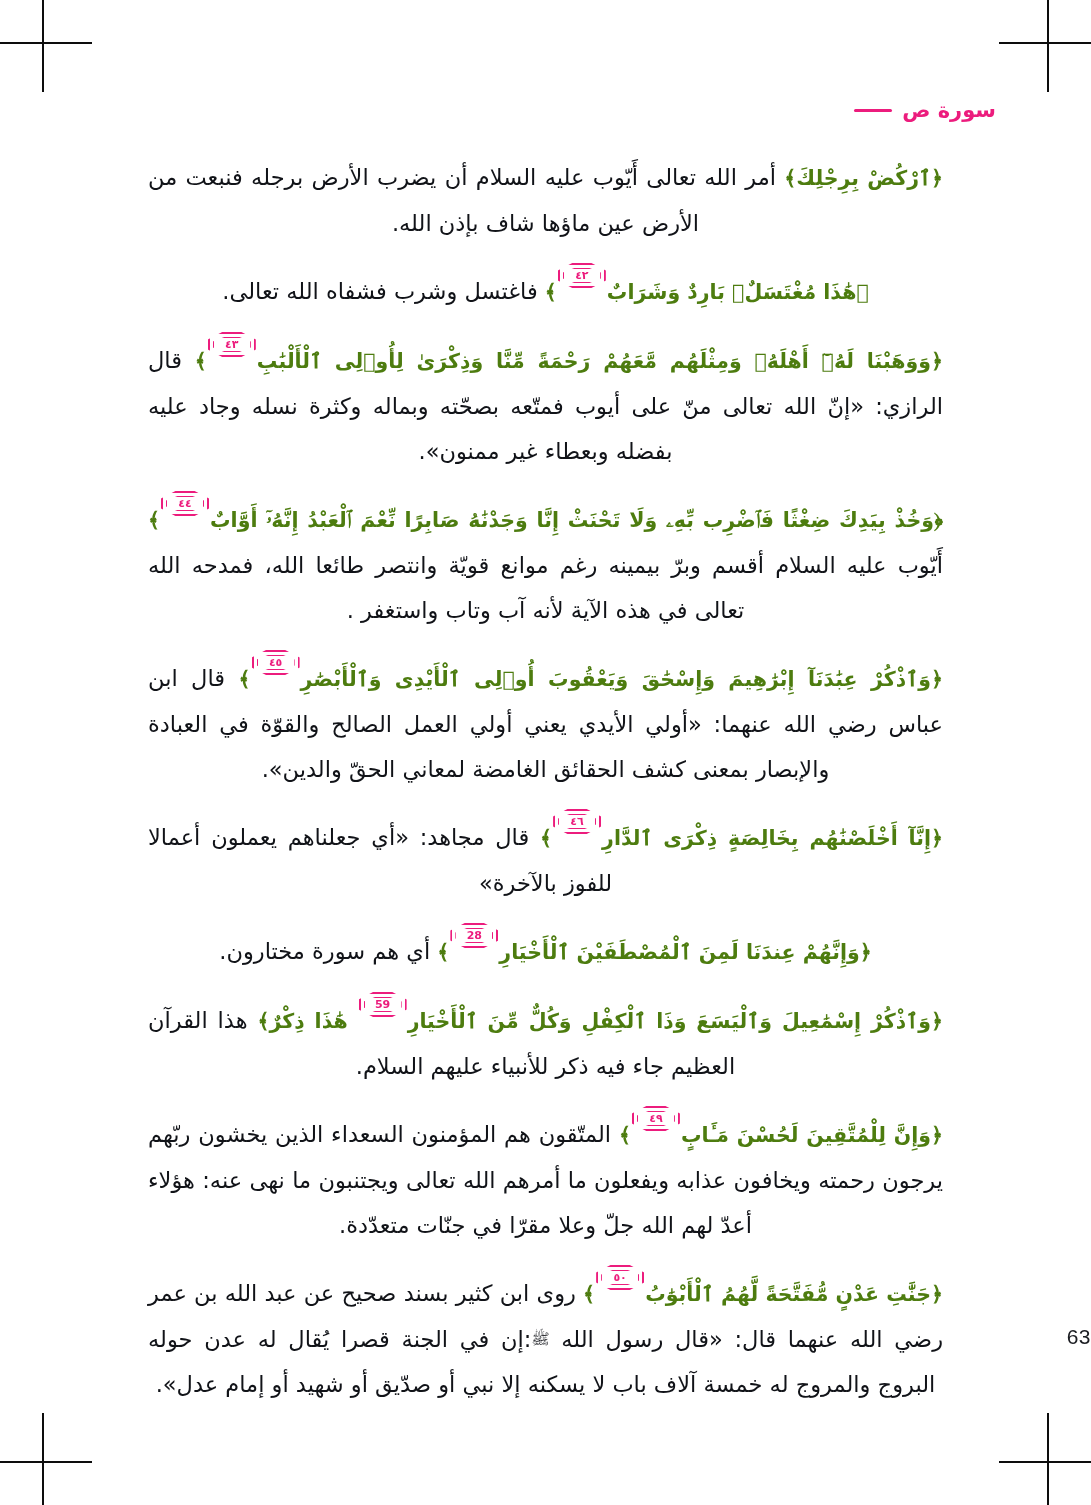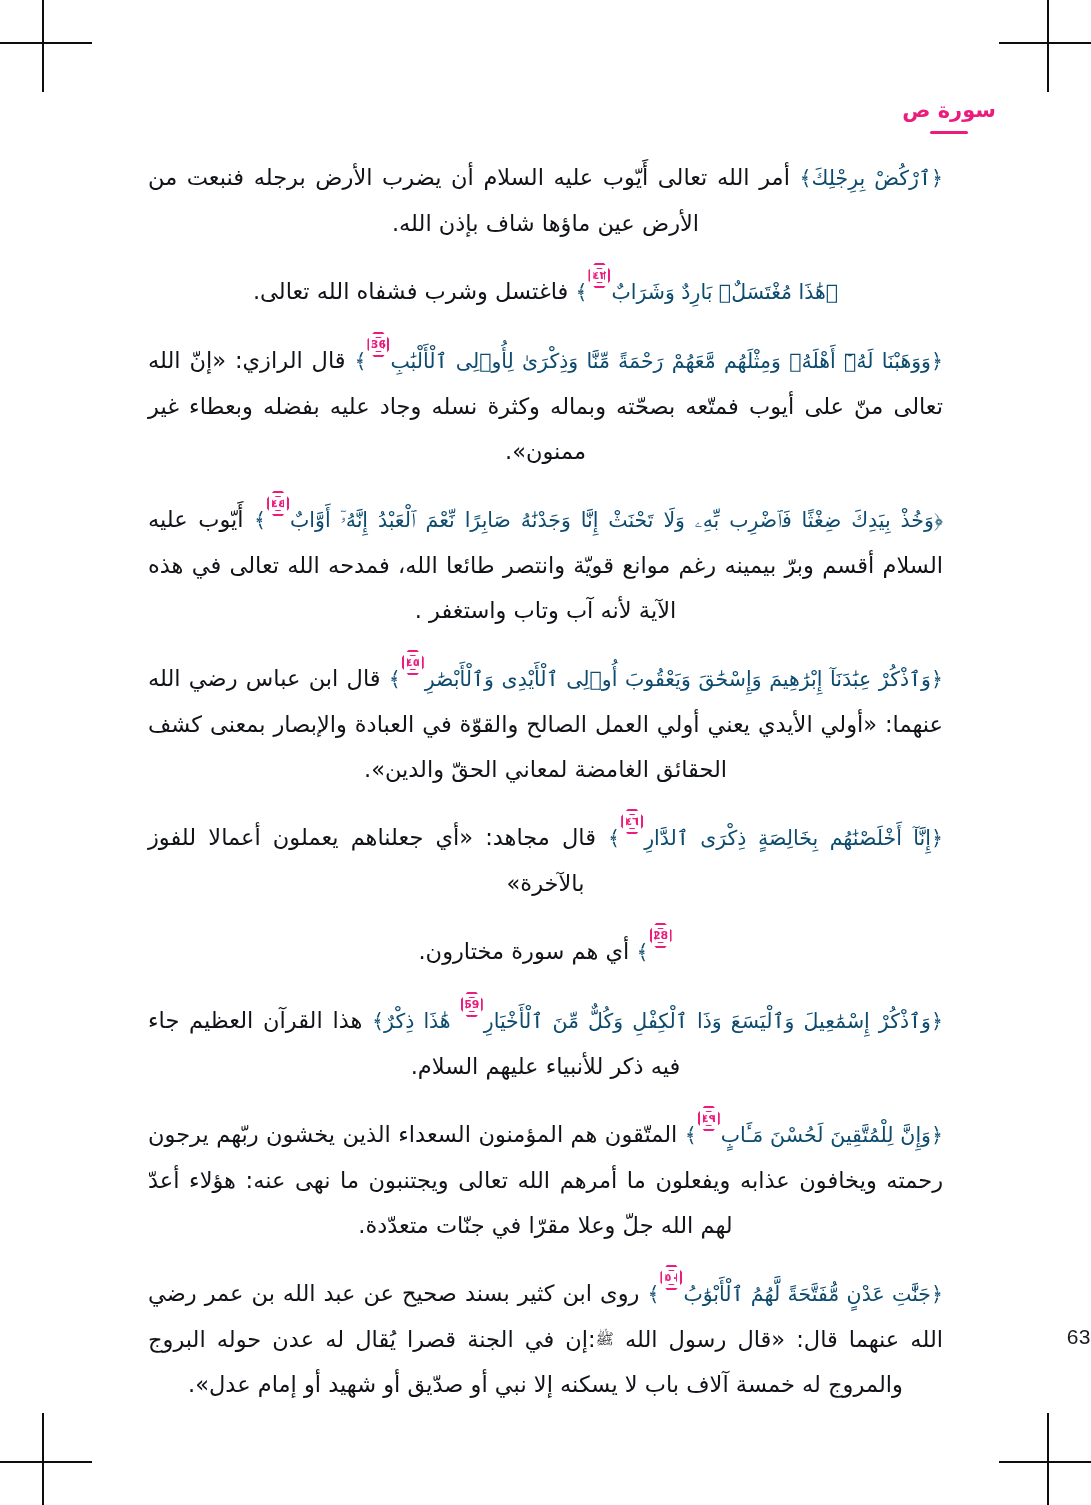--- a/index.html
+++ b/index.html
@@ -33,21 +33,20 @@
   .crop-bl-h { bottom: 42px; left: 0; }
   .crop-br-v { bottom: 0;    right: 42px; }
   .crop-br-h { bottom: 42px; right: 0; }
 
   
   .running-head {
     position: absolute;
     top: 100px;
     right: 95px;
     display: flex;
-    flex-direction: column;
     align-items: center;
     gap: 10px;
     direction: rtl;
   }
   .running-head .rh-title {
     color: #ec1c7d;
     font-size: 21px;
     font-weight: 700;
     letter-spacing: 0.5px;
     line-height: 1;
@@ -76,33 +75,33 @@
 
   .para {
     margin: 0 0 1px 0;
     text-align: justify;
     text-align-last: right;
   }
   .para.last-center { text-align-last: center; }
 
   
   .ayah {
-    color: #0c4a6e;
-    font-weight: 400;
+    color: #4d7c0f;
+    font-weight: 700;
     font-size: 20.5px;
     letter-spacing: -0.6px;
     white-space: nowrap;
     unicode-bidi: isolate;
   }
 
   
   .rosette {
     display: inline-block;
     position: relative;
-    width: 22px;
+    width: 48px;
     height: 25px;
     margin: 16px 1px;
     vertical-align: -5px;
     color: #ec1c7d;
   }
   .rosette .oct {
     position: absolute;
     inset: 0;
     border: 2px solid #ec1c7d;
     background: #fff;
@@ -166,25 +165,25 @@
   <div class="crop h crop-br-h"></div>
 
   <div class="running-head">
     <span class="rh-title">سورة ص</span>
     <span class="rh-rule"></span>
   </div>
 
   <div class="body-col" id="text-body">
       <p class="para last-center"><span class="ayah">﴿ٱرْكُضْ بِرِجْلِكَ﴾</span><span> أمر الله تعالى أَيّوب عليه السلام أن يضرب الأرض برجله فنبعت من الأرض عين ماؤها شاف بإذن الله.</span></p>
       <p class="para last-center"><span class="ayah">﴿هَٰذَا مُغْتَسَلٌۢ بَارِدٌ وَشَرَابٌ</span><span class="rosette"><span class="oct"></span><span class="num">٤٢</span></span><span class="ayah">﴾</span><span> فاغتسل وشرب فشفاه الله تعالى.</span></p>
-      <p class="para last-center"><span class="ayah">﴿وَوَهَبْنَا لَهُۥٓ أَهْلَهُۥ وَمِثْلَهُم مَّعَهُمْ رَحْمَةً مِّنَّا وَذِكْرَىٰ لِأُو۟لِى ٱلْأَلْبَٰبِ</span><span class="rosette"><span class="oct"></span><span class="num">36</span></span><span class="ayah">﴾</span><span> قال الرازي: «إنّ الله تعالى منّ على أيوب فمتّعه بصحّته وبماله وكثرة نسله وجاد عليه بفضله وبعطاء غير ممنون».</span></p>
+      <p class="para last-center"><span class="ayah">﴿وَوَهَبْنَا لَهُۥٓ أَهْلَهُۥ وَمِثْلَهُم مَّعَهُمْ رَحْمَةً مِّنَّا وَذِكْرَىٰ لِأُو۟لِى ٱلْأَلْبَٰبِ</span><span class="rosette"><span class="oct"></span><span class="num">٤٣</span></span><span class="ayah">﴾</span><span> قال الرازي: «إنّ الله تعالى منّ على أيوب فمتّعه بصحّته وبماله وكثرة نسله وجاد عليه بفضله وبعطاء غير ممنون».</span></p>
       <p class="para last-center"><span class="ayah">﴿وَخُذْ بِيَدِكَ ضِغْثًا فَٱضْرِب بِّهِۦ وَلَا تَحْنَثْ إِنَّا وَجَدْنَٰهُ صَابِرًا نِّعْمَ ٱلْعَبْدُ إِنَّهُۥٓ أَوَّابٌ</span><span class="rosette"><span class="oct"></span><span class="num">٤٤</span></span><span class="ayah">﴾</span><span> أَيّوب عليه السلام أقسم وبرّ بيمينه رغم موانع قويّة وانتصر طائعا الله، فمدحه الله تعالى في هذه الآية لأنه آب وتاب واستغفر .</span></p>
       <p class="para last-center"><span class="ayah">﴿وَٱذْكُرْ عِبَٰدَنَآ إِبْرَٰهِيمَ وَإِسْحَٰقَ وَيَعْقُوبَ أُو۟لِى ٱلْأَيْدِى وَٱلْأَبْصَٰرِ</span><span class="rosette"><span class="oct"></span><span class="num">٤٥</span></span><span class="ayah">﴾</span><span> قال ابن عباس رضي الله عنهما: «أولي الأيدي يعني أولي العمل الصالح والقوّة في العبادة والإبصار بمعنى كشف الحقائق الغامضة لمعاني الحقّ والدين».</span></p>
       <p class="para last-center"><span class="ayah">﴿إِنَّآ أَخْلَصْنَٰهُم بِخَالِصَةٍ ذِكْرَى ٱلدَّارِ</span><span class="rosette"><span class="oct"></span><span class="num">٤٦</span></span><span class="ayah">﴾</span><span> قال مجاهد: «أي جعلناهم يعملون أعمالا للفوز بالآخرة»</span></p>
-      <p class="para last-center"><span class="rosette"><span class="oct"></span><span class="num">28</span></span><span class="ayah">﴾</span><span> أي هم سورة مختارون.</span></p>
+      <p class="para last-center"><span class="ayah">﴿وَإِنَّهُمْ عِندَنَا لَمِنَ ٱلْمُصْطَفَيْنَ ٱلْأَخْيَارِ</span><span class="rosette"><span class="oct"></span><span class="num">28</span></span><span class="ayah">﴾</span><span> أي هم سورة مختارون.</span></p>
       <p class="para last-center"><span class="ayah">﴿وَٱذْكُرْ إِسْمَٰعِيلَ وَٱلْيَسَعَ وَذَا ٱلْكِفْلِ وَكُلٌّ مِّنَ ٱلْأَخْيَارِ</span><span class="rosette"><span class="oct"></span><span class="num">59</span></span><span class="ayah"> هَٰذَا ذِكْرٌ﴾</span><span> هذا القرآن العظيم جاء فيه ذكر للأنبياء عليهم السلام.</span></p>
       <p class="para last-center"><span class="ayah">﴿وَإِنَّ لِلْمُتَّقِينَ لَحُسْنَ مَـَٔابٍ</span><span class="rosette"><span class="oct"></span><span class="num">٤٩</span></span><span class="ayah">﴾</span><span> المتّقون هم المؤمنون السعداء الذين يخشون ربّهم يرجون رحمته ويخافون عذابه ويفعلون ما أمرهم الله تعالى ويجتنبون ما نهى عنه: هؤلاء أعدّ لهم الله جلّ وعلا مقرّا في جنّات متعدّدة.</span></p>
       <p class="para last-center"><span class="ayah">﴿جَنَّٰتِ عَدْنٍ مُّفَتَّحَةً لَّهُمُ ٱلْأَبْوَٰبُ</span><span class="rosette"><span class="oct"></span><span class="num">٥٠</span></span><span class="ayah">﴾</span><span> روى ابن كثير بسند صحيح عن عبد الله بن عمر رضي الله عنهما قال: «قال رسول الله </span><span class="sallam">ﷺ</span><span>:إن في الجنة قصرا يُقال له عدن حوله البروج والمروج له خمسة آلاف باب لا يسكنه إلا نبي أو صدّيق أو شهيد أو إمام عدل».</span></p>
     </div>
 
   <div class="folio">63</div>
 
 </div>
 
 </body></html>

